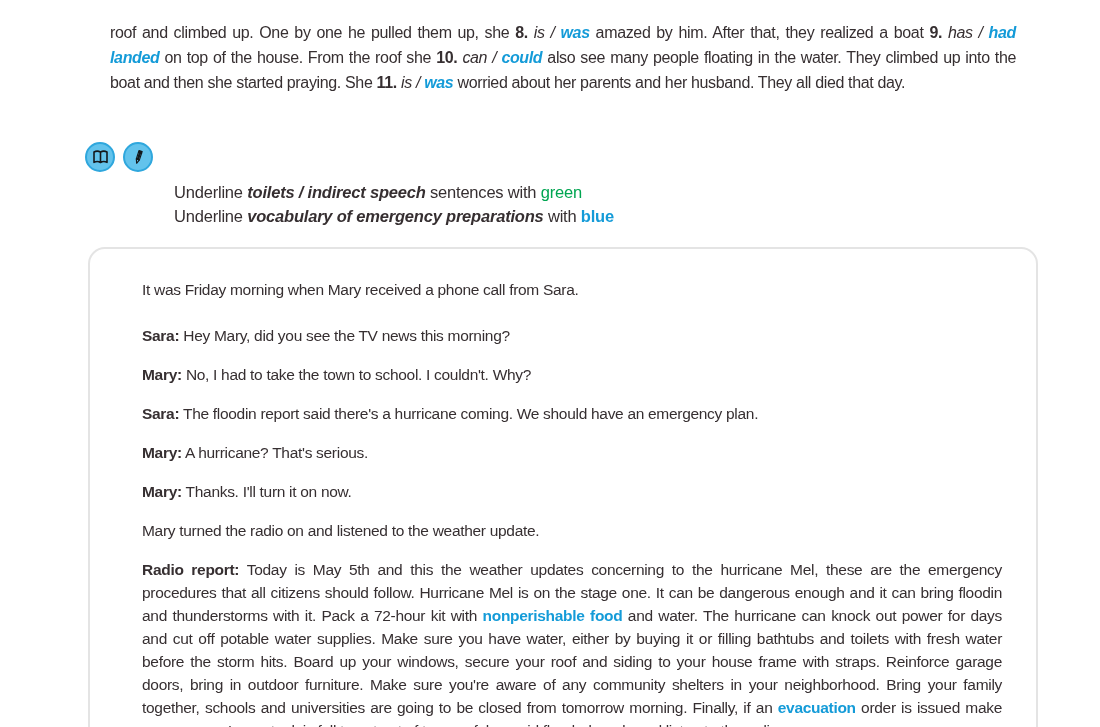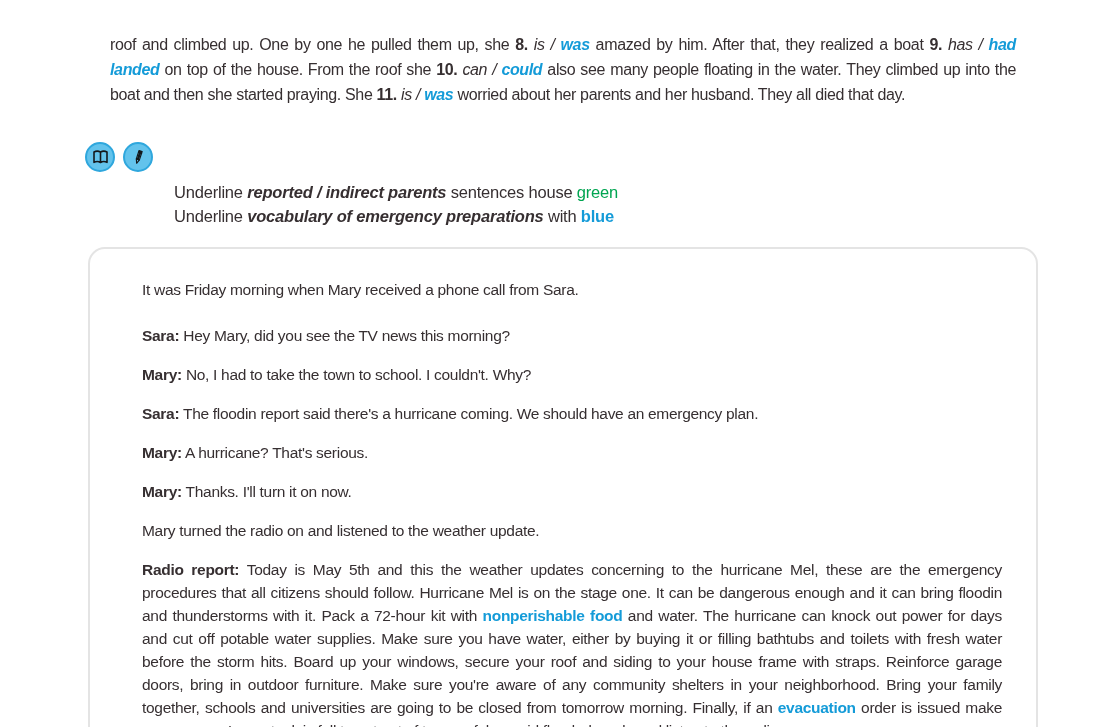--- a/index.html
+++ b/index.html
@@ -12,21 +12,21 @@
   }
   *{box-sizing:border-box;}
   html,body{margin:0;padding:0;}
   body{
     width:1100px;height:727px;overflow:hidden;background:#ffffff;
     font-family:"Liberation Sans",sans-serif;color:var(--text);
     position:relative;
   }
   
   .top-para{
-    position:absolute;left:110px;top:16px;width:906px;
+    position:absolute;left:110px;top:4px;width:906px;
     font-size:16px;line-height:25px;letter-spacing:-0.35px;
     text-align:justify;
   }
   
   .seg-num{font-weight:bold;}
   .seg-italic{font-style:italic;}
   .seg-bold{font-weight:bold;}
   .seg-bold-italic{font-weight:bold;font-style:italic;}
   .seg-blue-bold-italic{color:var(--blue);font-weight:bold;font-style:italic;}
   .seg-blue-bold{color:var(--blue);font-weight:bold;}
@@ -81,21 +81,21 @@
         <rect x="9.7" y="2.4" width="4.6" height="2.6" fill="#14181b"></rect>
         <path d="M9.7 5 h4.6 v9.8 h-4.6 z"></path>
         <path d="M11.2 5 v9.8 M12.8 5 v9.8"></path>
         <path d="M9.7 14.8 L12 20.6 L14.3 14.8 Z"></path>
       </g>
     </svg>
   </span>
 </div>
 
 <div class="instructions">
-  <p><span class="seg-plain">Underline </span><span class="seg-bold-italic">reported / indirect parents</span><span class="seg-plain"> sentences house </span><span class="seg-green-bold">green</span></p>
+  <p><span class="seg-plain">Underline </span><span class="seg-bold-italic">toilets / indirect speech</span><span class="seg-plain"> sentences with </span><span class="seg-green-bold">green</span></p>
   <p><span class="seg-plain">Underline </span><span class="seg-bold-italic">vocabulary of emergency preparations</span><span class="seg-plain"> with </span><span class="seg-blue-bold">blue</span></p>
 </div>
 
 <div class="reading-box">
   <p class="intro">It was Friday morning when Mary received a phone call from Sara.</p>
 
   <div class="dialogue">
     <p class="dline"><span class="speaker">Sara:</span> <span>Hey Mary, did you see the TV news this morning?</span></p>
     <p class="dline"><span class="speaker">Mary:</span> <span>No, I had to take the town to school. I couldn't. Why?</span></p>
     <p class="dline"><span class="speaker">Sara:</span> <span>The floodin report said there's a hurricane coming. We should have an emergency plan.</span></p>

